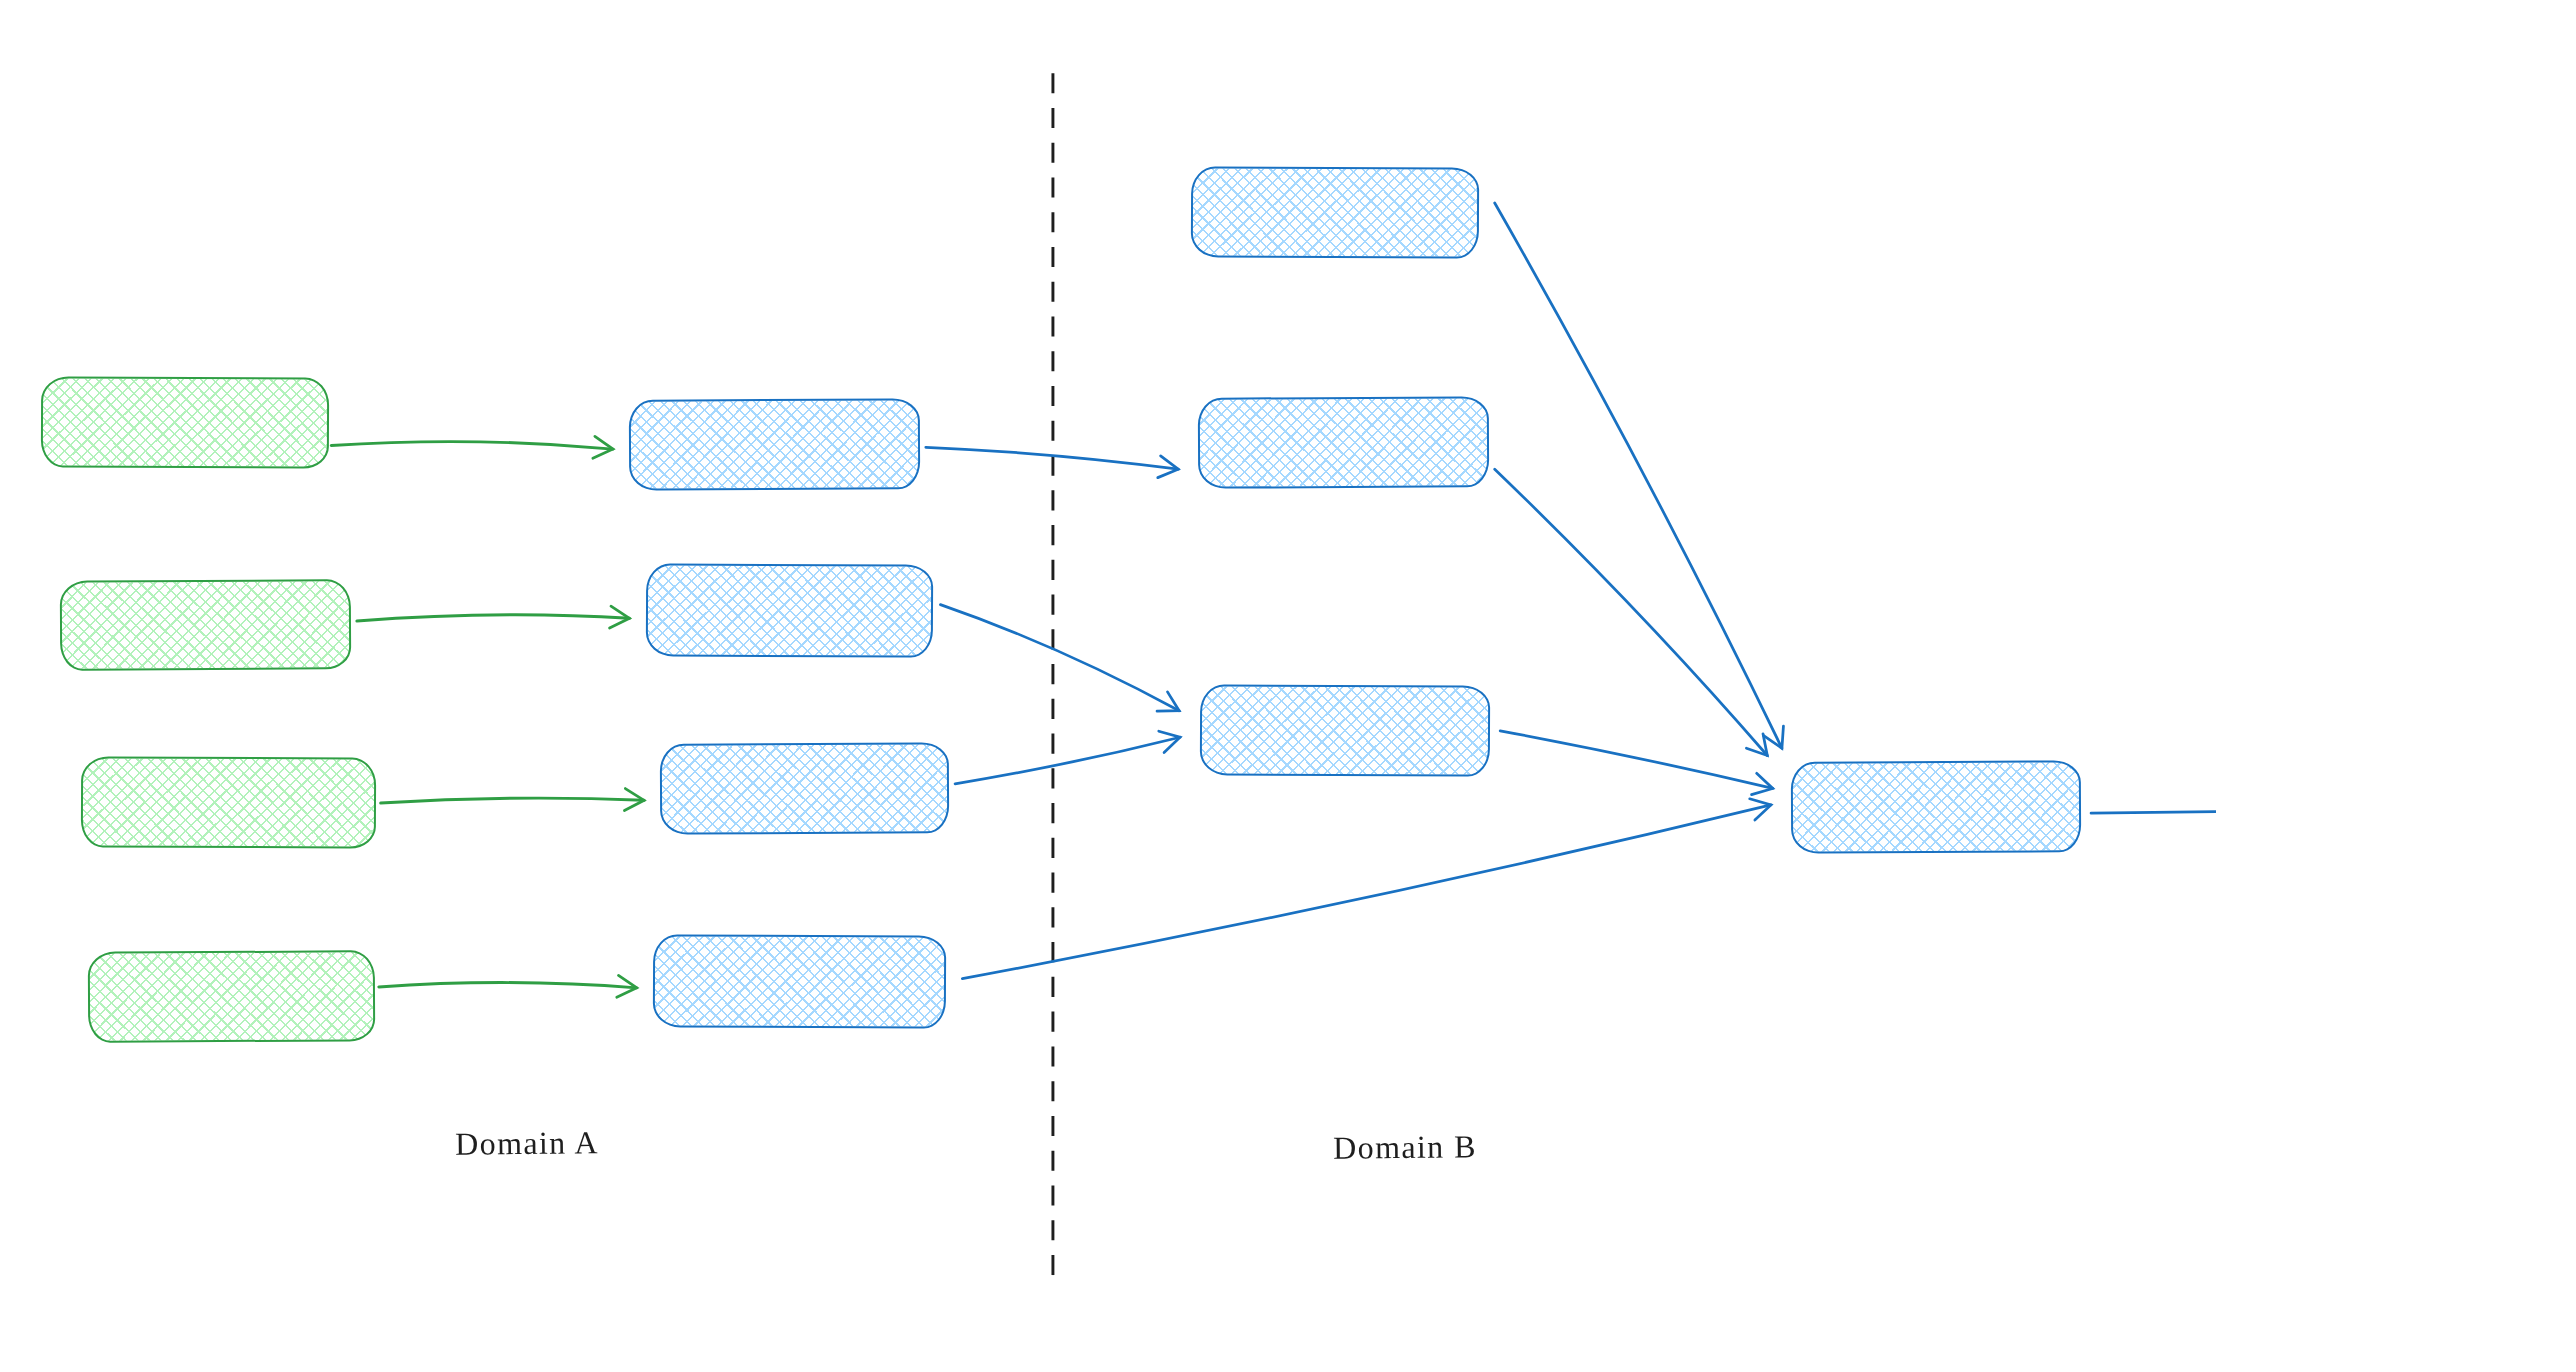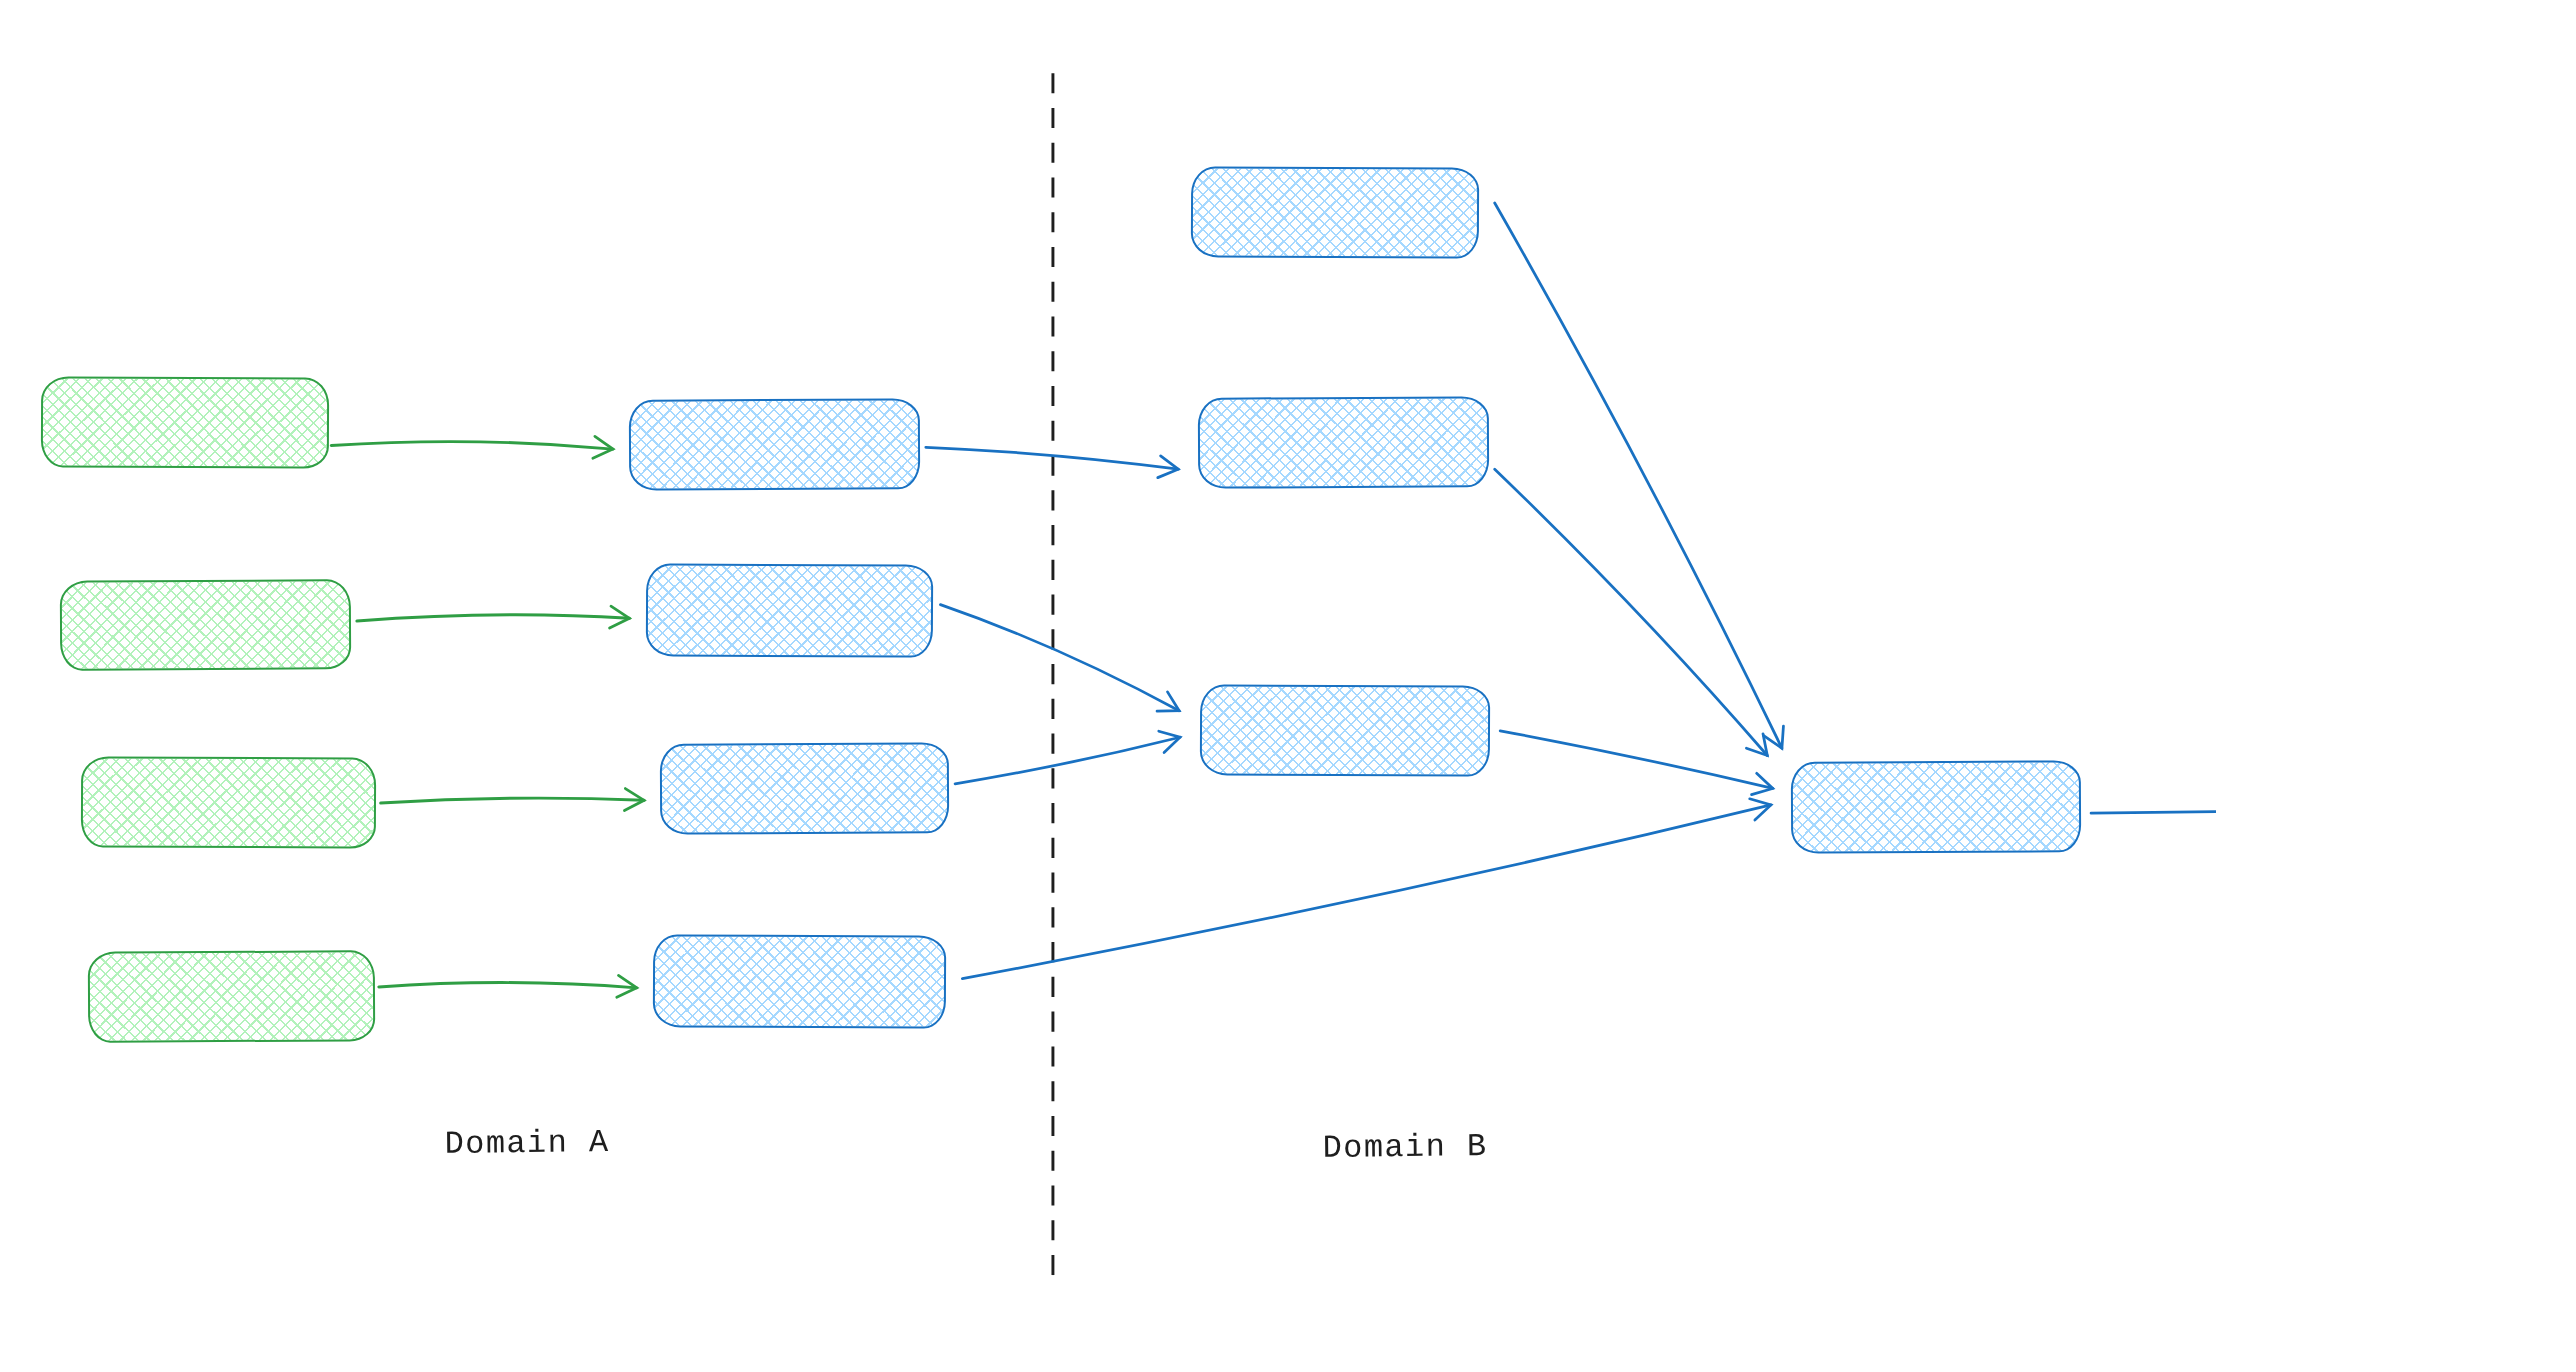--- a/index.html
+++ b/index.html
@@ -10,21 +10,21 @@
     --divider:#1e1e1e;
     --label-text:#1e1e1e;
     --bg:#ffffff;
   }
   html,body{margin:0;padding:0;background:var(--bg);}
   .canvas{
     position:relative;
     width:2216px;height:1372px;
     background:var(--bg);
     overflow:hidden;
-    font-family:Liberation Mono, monospace;
+    font-family:Liberation Serif, serif;
   }
   .edges{position:absolute;left:0;top:0;width:2576px;height:1372px;}
   .node{
     position:absolute;
     box-sizing:border-box;
     border:2.7px solid;
     background-color:#fff;
   }
   .node.green{
     border-color:var(--green-stroke);

